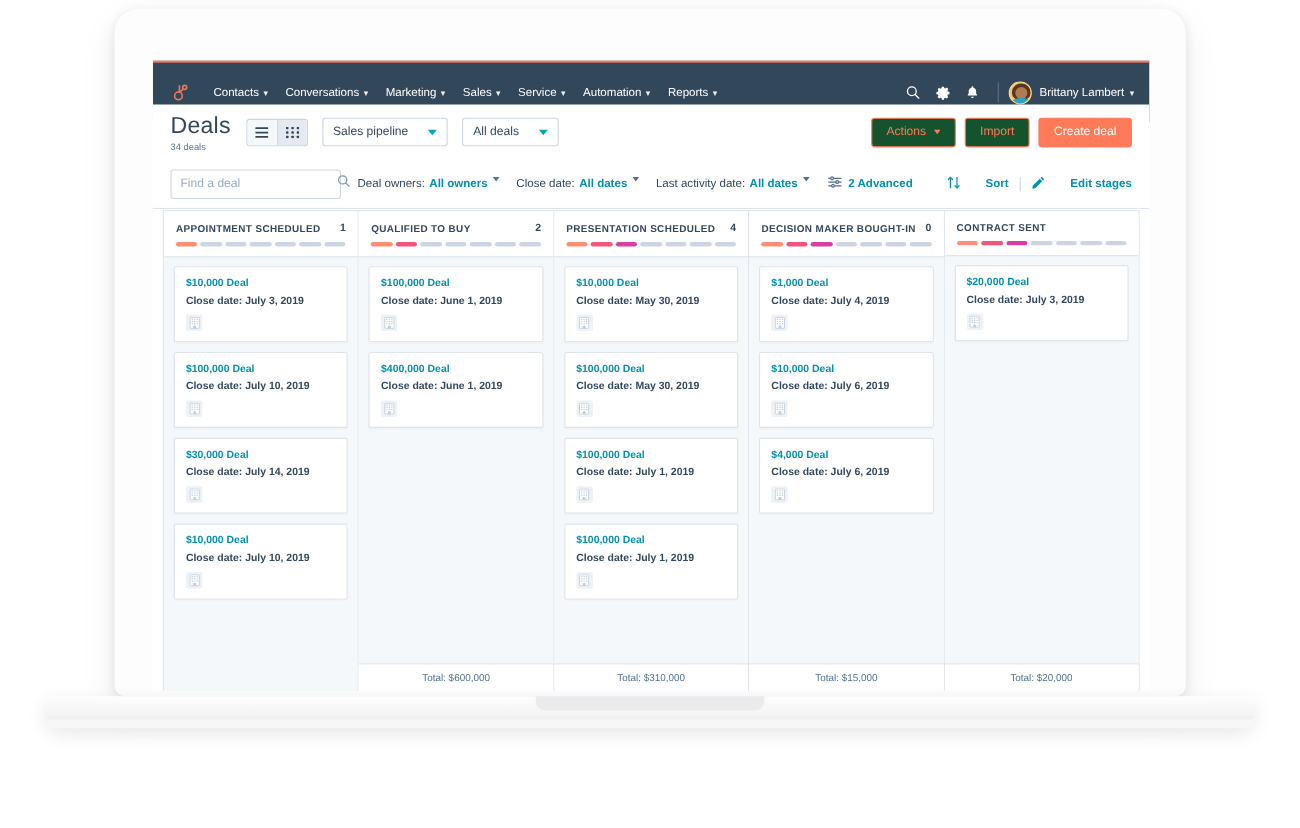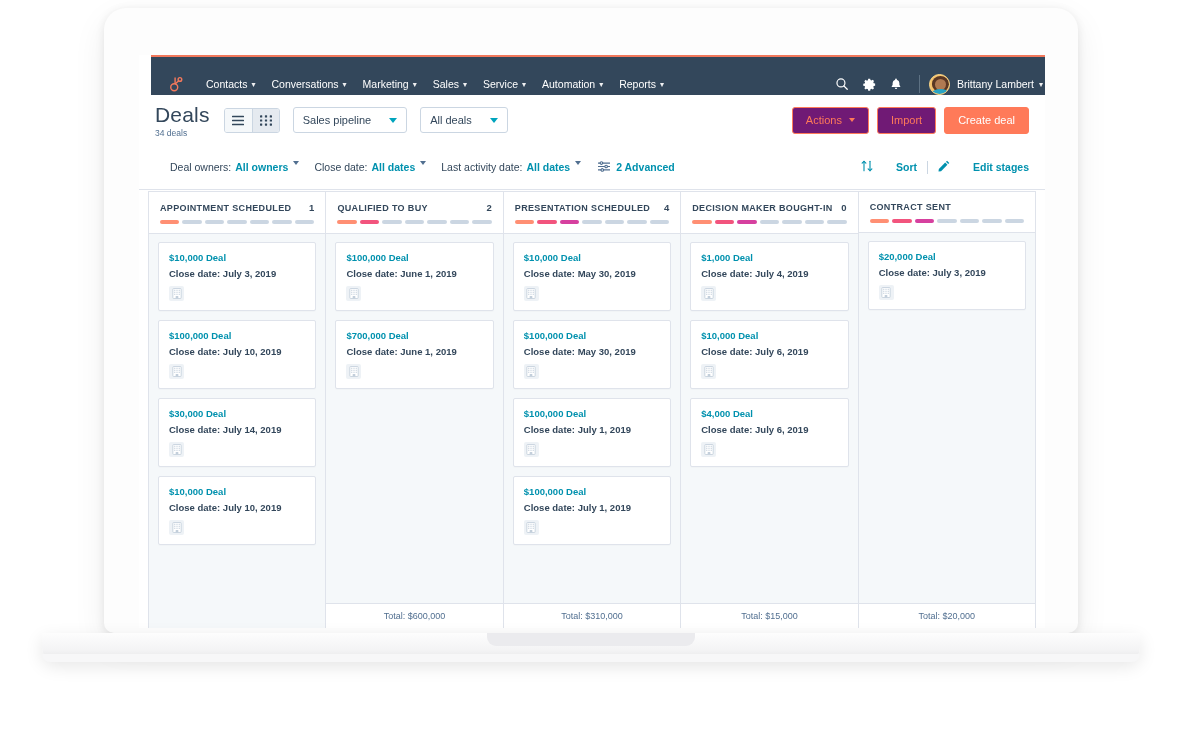--- a/index.html
+++ b/index.html
@@ -44,21 +44,21 @@
   }
   #laptop-foot {
     position: absolute; left: 42px; top: 654px;
     width: 1098px; height: 8px;
     background: #f7f7f8;
     border-radius: 0 0 10px 10px;
   }
 
   
   #topnav {
-    position: absolute; left: 12px; top: 0; width: 906px; height: 56px;
+    position: absolute; left: 0; top: 0; width: 906px; height: 56px;
     background: #33475b;
     display: flex; align-items: center;
     border-top: 2px solid #f2785c;
   }
   #hs-logo { margin: 0 13px 0 15px; width: 19px; height: 19px; position: relative; }
   .navitem {
     color: #ffffff; font-size: 10.5px; padding: 0 8px;
     white-space: nowrap; display: flex; align-items: center; gap: 4px;
     cursor: pointer; height: 38px;
   }
@@ -98,21 +98,21 @@
     background: #ffffff; display: flex; align-items: center; justify-content: space-between;
     padding: 0 9px; font-size: 11px; color: #33475b; cursor: pointer; gap: 18px;
   }
   .caret-tri { width:0; height:0; border-left:4.5px solid transparent; border-right:4.5px solid transparent; border-top:5.5px solid #00a4bd; }
 
   #header-actions { margin-left: auto; display: flex; align-items: center; gap: 8px; }
   .btn {
     height: 27px; border-radius: 3px; display: flex; align-items: center; justify-content: center;
     padding: 0 13px; font-size: 11px; cursor: pointer; white-space: nowrap;
   }
-  .btn-secondary { border: 1px solid #ff7a59; color: #ff7a59; background: #701a75; text-align: center; }
+  .btn-secondary { border: 1px solid #ff7a59; color: #ff7a59; background: #14532d; text-align: center; }
   .btn-primary { background: #ff7a59; color: #fff; border: 1px solid #ff7a59; }
   .caret-orange { width:0;height:0;border-left:3.5px solid transparent;border-right:3.5px solid transparent;border-top:4.5px solid #ff7a59; margin-left:7px; }
 
   
   #filter-bar {
     position: absolute; left: 0; top: 90px; width: 906px; height: 45px;
     background: #ffffff; display: flex; align-items: center; padding: 0 16px;
     border-bottom: 1px solid #dfe3eb;
   }
   #search-box {
@@ -290,20 +290,29 @@
         <div class="btn btn-secondary">
           <span>Import</span>
         </div>
         <div class="btn btn-primary">
           <span>Create deal</span>
         </div>
       </div>
     </div>
 
     <div id="filter-bar">
+      <div id="search-box">
+        <input id="search-input" type="text" placeholder="Find a deal" style="">
+        <span>
+          <svg width="13" height="13" viewBox="0 0 20 20">
+              <circle cx="8.5" cy="8.5" r="5.7" fill="none" stroke="#7c98b6" stroke-width="1.7"></circle>
+              <path d="M12.8 12.8 L17.5 17.5" stroke="#7c98b6" stroke-width="1.7" stroke-linecap="round"></path>
+            </svg>
+        </span>
+      </div>
 
       <div class="filter-group">
         <span class="filter-label">Deal owners:</span>
         <span class="filter-value">All owners</span>
         <span class="caret-sm"></span>
       </div>
 
       <div class="filter-group">
         <span class="filter-label">Close date:</span>
         <span class="filter-value">All dates</span>
@@ -481,21 +490,21 @@
                   <rect x="5.3" y="4.4" width="1.4" height="1.3"></rect>
                   <rect x="8" y="4.4" width="1.4" height="1.3"></rect>
                   <rect x="2.6" y="6.8" width="1.4" height="1.3"></rect>
                   <rect x="5.3" y="6.8" width="1.4" height="1.3"></rect>
                   <rect x="8" y="6.8" width="1.4" height="1.3"></rect>
                   <rect x="4.4" y="9.4" width="3.2" height="3.1" rx=".4"></rect>
                 </svg>
               </div>
             </div>
             <div class="card">
-              <div class="card-title">$700,000 Deal</div>
+              <div class="card-title">$400,000 Deal</div>
               <div class="card-date">Close date: June 1, 2019</div>
               <div class="card-icon">
                 <svg width="10" height="11" viewBox="0 0 12 13" fill="#c3cfdb">
                   <rect x="1" y="0.5" width="10" height="12" rx="1" fill="#ffffff" stroke="#c3cfdb" stroke-width="1"></rect>
                   <rect x="2.6" y="2" width="1.4" height="1.3"></rect>
                   <rect x="5.3" y="2" width="1.4" height="1.3"></rect>
                   <rect x="8" y="2" width="1.4" height="1.3"></rect>
                   <rect x="2.6" y="4.4" width="1.4" height="1.3"></rect>
                   <rect x="5.3" y="4.4" width="1.4" height="1.3"></rect>
                   <rect x="8" y="4.4" width="1.4" height="1.3"></rect>

